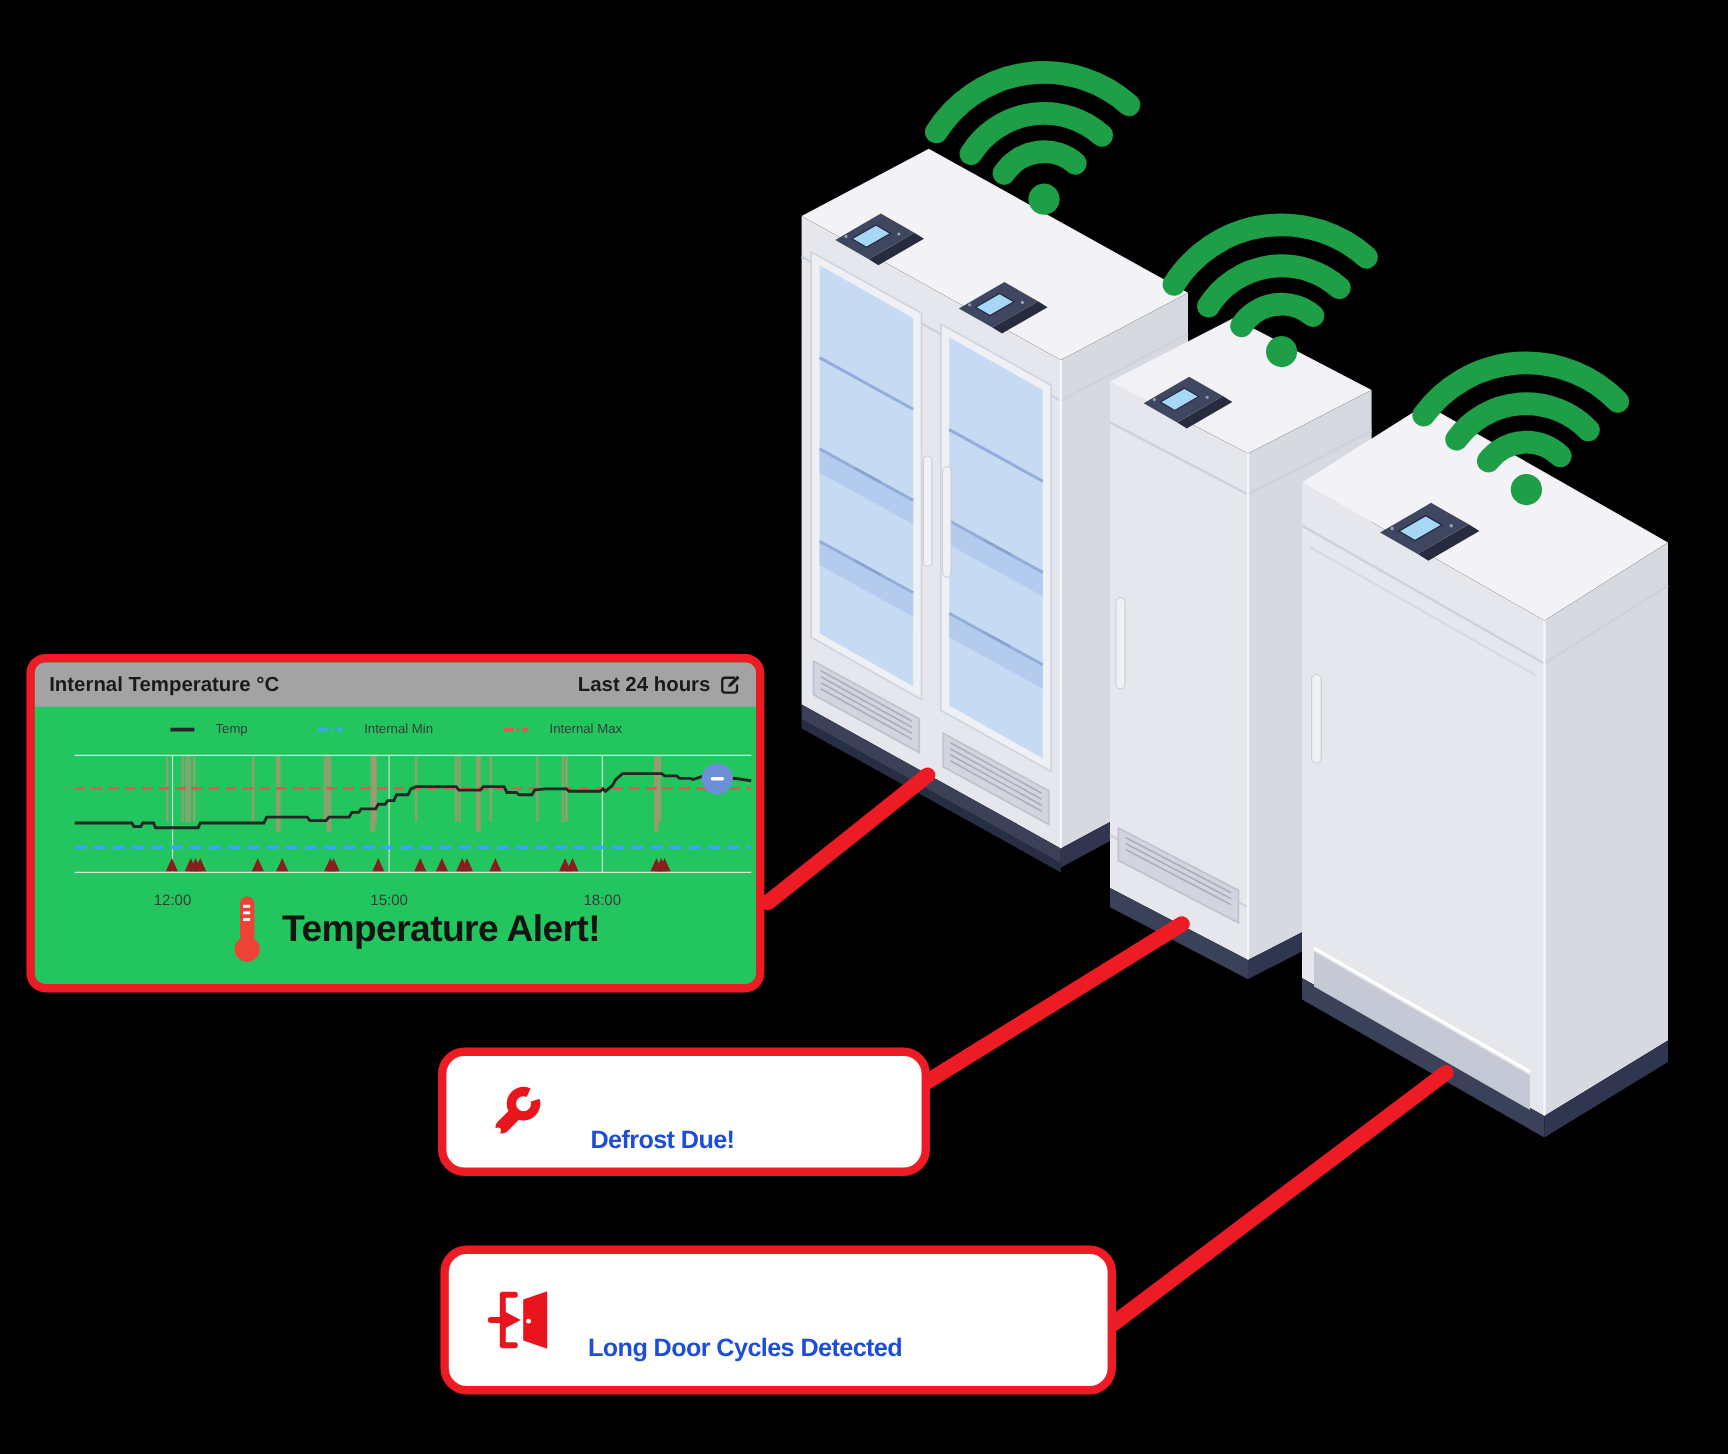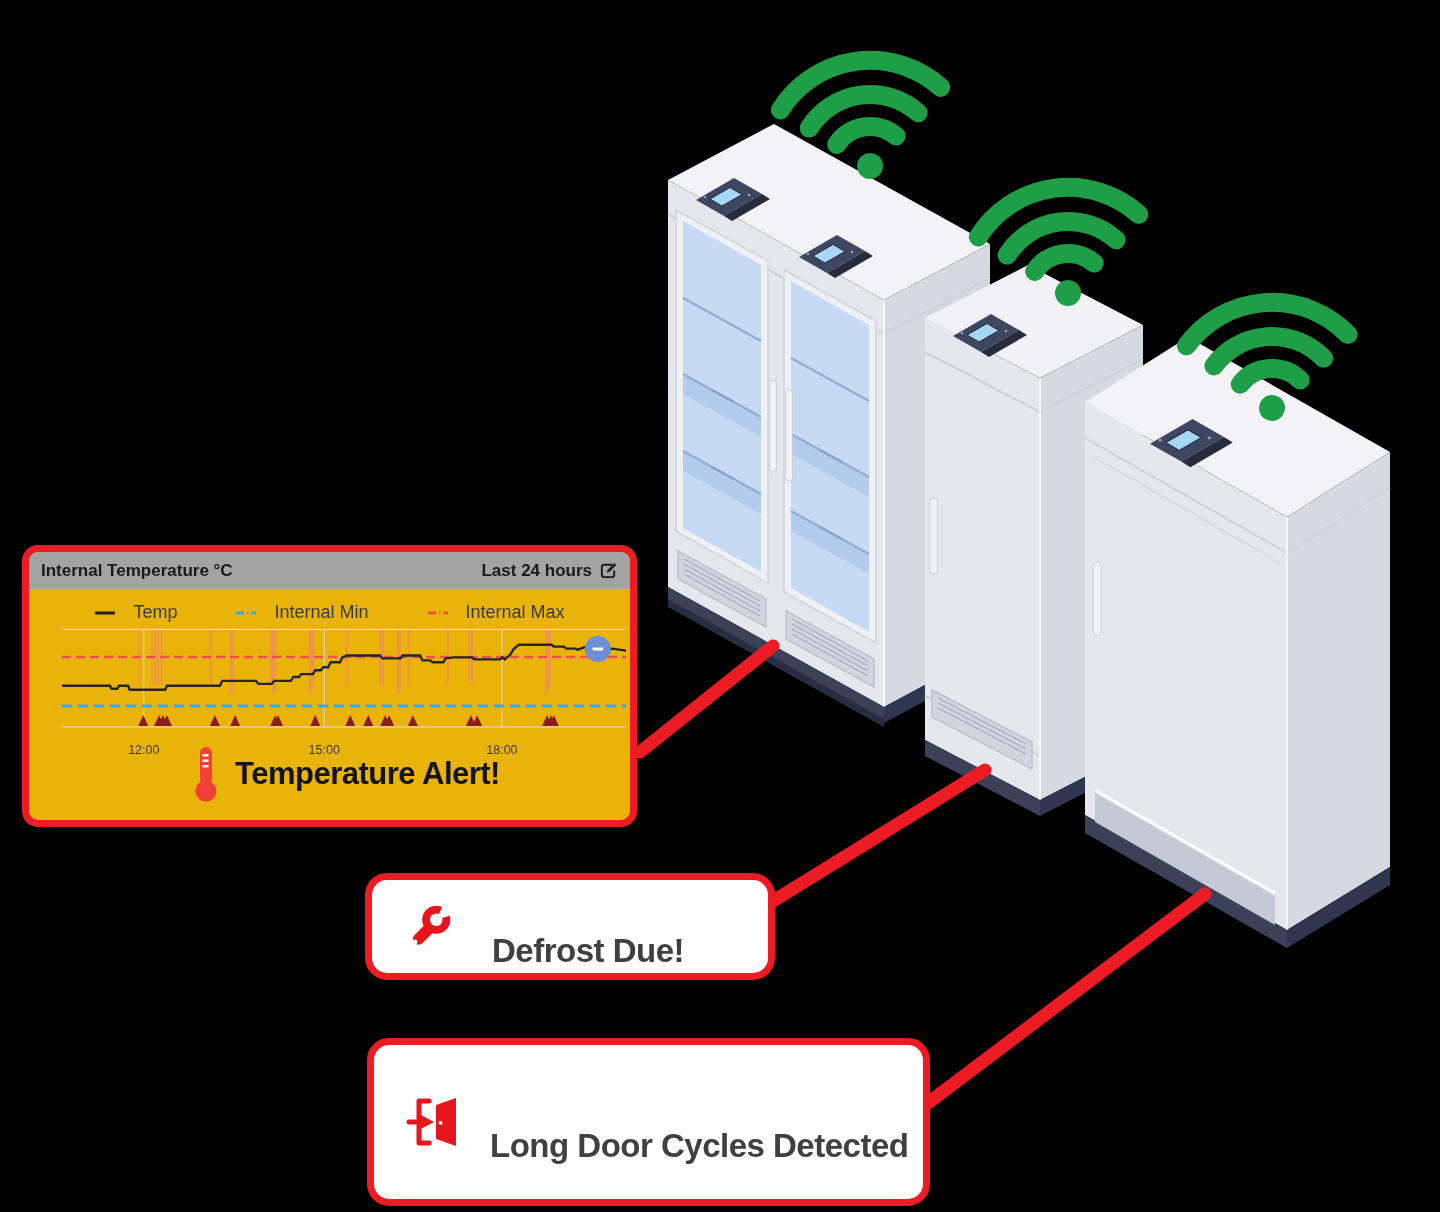--- a/index.html
+++ b/index.html
@@ -1,40 +1,40 @@
 <!DOCTYPE html>
 <html><head>
 <meta charset="utf-8">
 <style>
   html,body{margin:0;padding:0;background:#000;}
   #stage{position:relative;width:1440px;height:1212px;background:#000;overflow:hidden;
          font-family:"Liberation Sans",sans-serif;}
   #scene{position:absolute;left:0;top:0;z-index:1;}
 
   
-  .panel{position:absolute;left:22px;top:545px;width:615px;height:282px;background:#eab308;
+  .panel{position:absolute;left:22px;top:545px;width:615px;height:282px;background:#22c55e;
          border:7px solid #ed1c24;border-radius:16px;z-index:5;box-sizing:border-box;overflow:hidden;}
   .panel-header{position:absolute;left:0;top:0;right:0;height:37px;background:#a3a3a3;
          display:flex;align-items:center;justify-content:space-between;padding:0 12px;box-sizing:border-box;}
   .panel-title{font-size:17px;font-weight:bold;color:#1a1a1a;}
   .panel-range{display:flex;align-items:center;gap:7px;font-size:17px;font-weight:bold;color:#1a1a1a;padding-left:36px;}
   .legend-row{position:absolute;left:0;top:50px;width:100%;display:flex;justify-content:center;
          gap:58px;align-items:center;}
-  .legend-item{display:flex;align-items:center;gap:17px;font-size:18px;color:#3a3a3a;text-align:right;}
+  .legend-item{display:flex;align-items:center;gap:17px;font-size:11px;color:#3a3a3a;text-align:right;}
   #chart-svg{position:absolute;left:33px;top:75px;}
   .alert-row{position:absolute;left:0;top:193px;width:100%;display:flex;align-items:center;
          justify-content:center;gap:14px;margin-left:16px;}
   .alert-text{font-size:31px;font-weight:bold;color:#141414;letter-spacing:-0.5px;}
 
   
   .callout{position:absolute;background:#fff;border:7px solid #ed1c24;border-radius:22px;
          display:flex;align-items:center;box-sizing:border-box;z-index:5;}
   #callout-defrost{left:365px;top:873px;width:410px;height:107px;padding-left:30px;gap:36px;}
-  #callout-door{left:367px;top:1038px;width:563px;height:168px;padding-left:32px;gap:28px;}
-  .callout-text{font-size:33px;font-weight:bold;color:#404040;letter-spacing:-0.5px;margin-top:48px;}
+  #callout-door{left:367px;top:1038px;width:563px;height:124px;padding-left:32px;gap:28px;}
+  .callout-text{font-size:21px;font-weight:bold;color:#1d4ed8;letter-spacing:-0.5px;margin-top:48px;}
 </style>
 </head>
 <body>
 
 <div id="stage">
 
   <svg id="scene" width="1440" height="1212" viewBox="0 0 1440 1212">
     <defs>
       <g id="wifi" stroke="#1f9e48" stroke-width="19" fill="none" stroke-linecap="round">
         <path d="M -30 -26 A 40 40 0 0 1 30 -26"></path>

